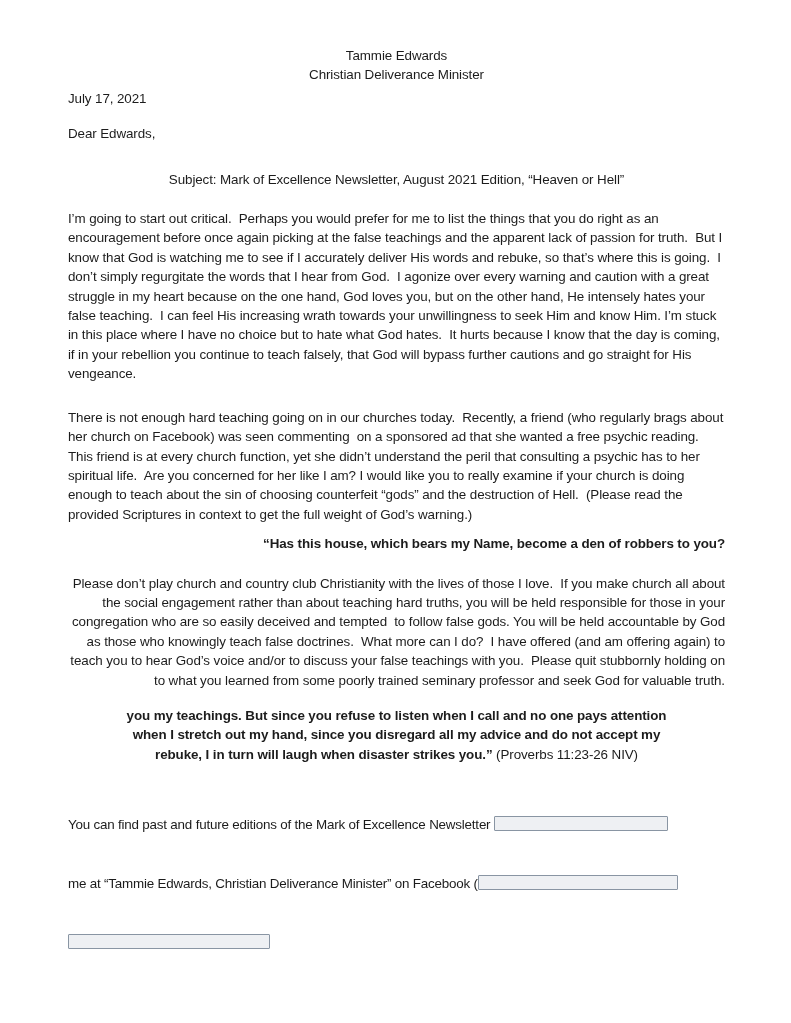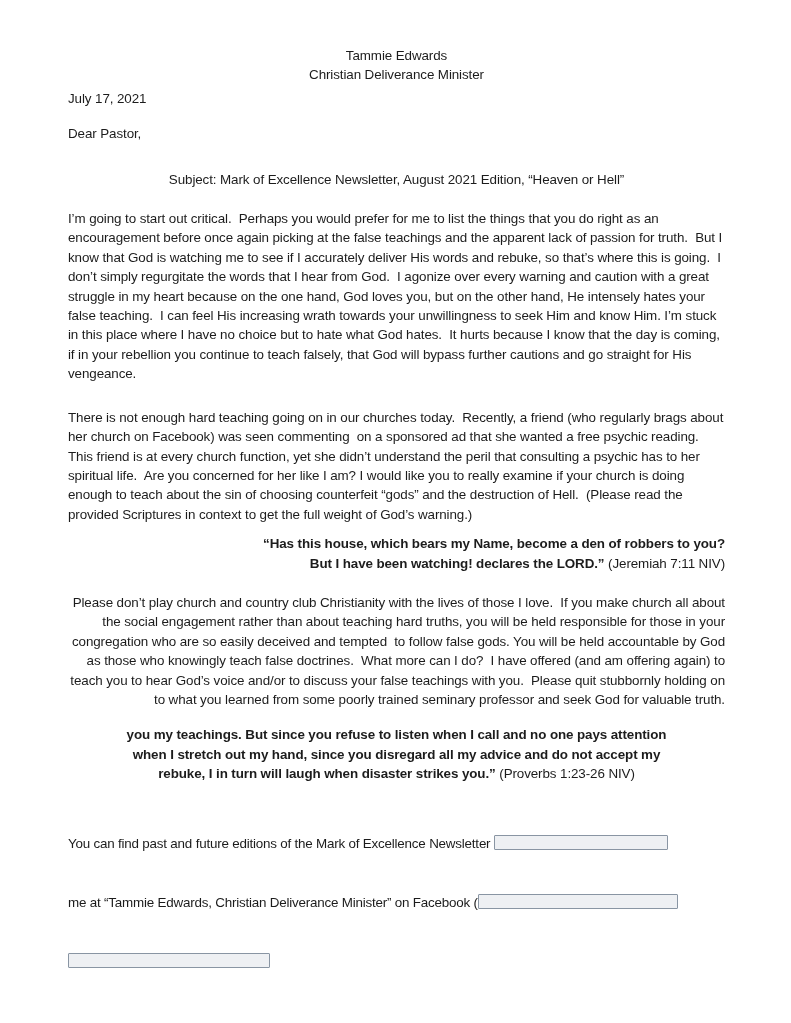--- a/index.html
+++ b/index.html
@@ -67,39 +67,38 @@
 </head>
 <body>
 
 <div class="page">
 
   <div class="center">Tammie Edwards</div>
   <div class="center">Christian Deliverance Minister</div>
 
   <div class="date">July 17, 2021</div>
 
-  <div class="salutation">Dear Pastor,</div>
+  <div class="salutation">Dear Edwards,</div>
 
   <div class="center subject">Subject: Mark of Excellence Newsletter, August 2021 Edition, “Heaven or Hell”</div>
 
   <p class="para p1">I’m going to start out critical.  Perhaps you would prefer for me to list the things that you do right as an encouragement before once again picking at the false teachings and the apparent lack of passion for truth.  But I know that God is watching me to see if I accurately deliver His words and rebuke, so that’s where this is going.  I don’t simply regurgitate the words that I hear from God.  I agonize over every warning and caution with a great struggle in my heart because on the one hand, God loves you, but on the other hand, He intensely hates your false teaching.  I can feel His increasing wrath towards your unwillingness to seek Him and know Him. I’m stuck in this place where I have no choice but to hate what God hates.  It hurts because I know that the day is coming, if in your rebellion you continue to teach falsely, that God will bypass further cautions and go straight for His vengeance.</p>
 
   <p class="para p2">There is not enough hard teaching going on in our churches today.  Recently, a friend (who regularly brags about her church on Facebook) was seen commenting  on a sponsored ad that she wanted a free psychic reading. This friend is at every church function, yet she didn’t understand the peril that consulting a psychic has to her spiritual life.  Are you concerned for her like I am? I would like you to really examine if your church is doing enough to teach about the sin of choosing counterfeit “gods” and the destruction of Hell.  (Please read the provided Scriptures in context to get the full weight of God’s warning.)</p>
 
   <div class="quote quote-jeremiah">
     <div class="qline"><span>“Has this house, which bears my Name, become a den of robbers to you?</span></div>
-    <div class="qline"><span>But I have been watching! declares the LORD.”</span> <span class="qref">(Jeremiah 7:11 NIV)</span></div>
   </div>
 
   <p class="para p3">Please don’t play church and country club Christianity with the lives of those I love.  If you make church all about the social engagement rather than about teaching hard truths, you will be held responsible for those in your congregation who are so easily deceived and tempted  to follow false gods. You will be held accountable by God as those who knowingly teach false doctrines.  What more can I do?  I have offered (and am offering again) to teach you to hear God’s voice and/or to discuss your false teachings with you.  Please quit stubbornly holding on to what you learned from some poorly trained seminary professor and seek God for valuable truth.</p>
 
   <div class="quote quote-proverbs">
     <div class="qline"><span>you my teachings. But since you refuse to listen when I call and no one pays attention</span></div>
     <div class="qline"><span>when I stretch out my hand, since you disregard all my advice and do not accept my</span></div>
-    <div class="qline"><span>rebuke, I in turn will laugh when disaster strikes you.”</span> <span class="qref">(Proverbs 1:23-26 NIV)</span></div>
+    <div class="qline"><span>rebuke, I in turn will laugh when disaster strikes you.”</span> <span class="qref">(Proverbs 11:23-26 NIV)</span></div>
   </div>
 
   <div class="para p4">
     <div class="p4line"><span>You can find past and future editions of the Mark of Excellence Newsletter </span><span class="redact redact-1"></span></div>
     <div class="p4line"><span>me at “Tammie Edwards, Christian Deliverance Minister” on Facebook (</span><span class="redact redact-3"></span></div>
     <div class="p4line"><span class="redact redact-4"></span></div>
   </div>
 
 </div>
 

